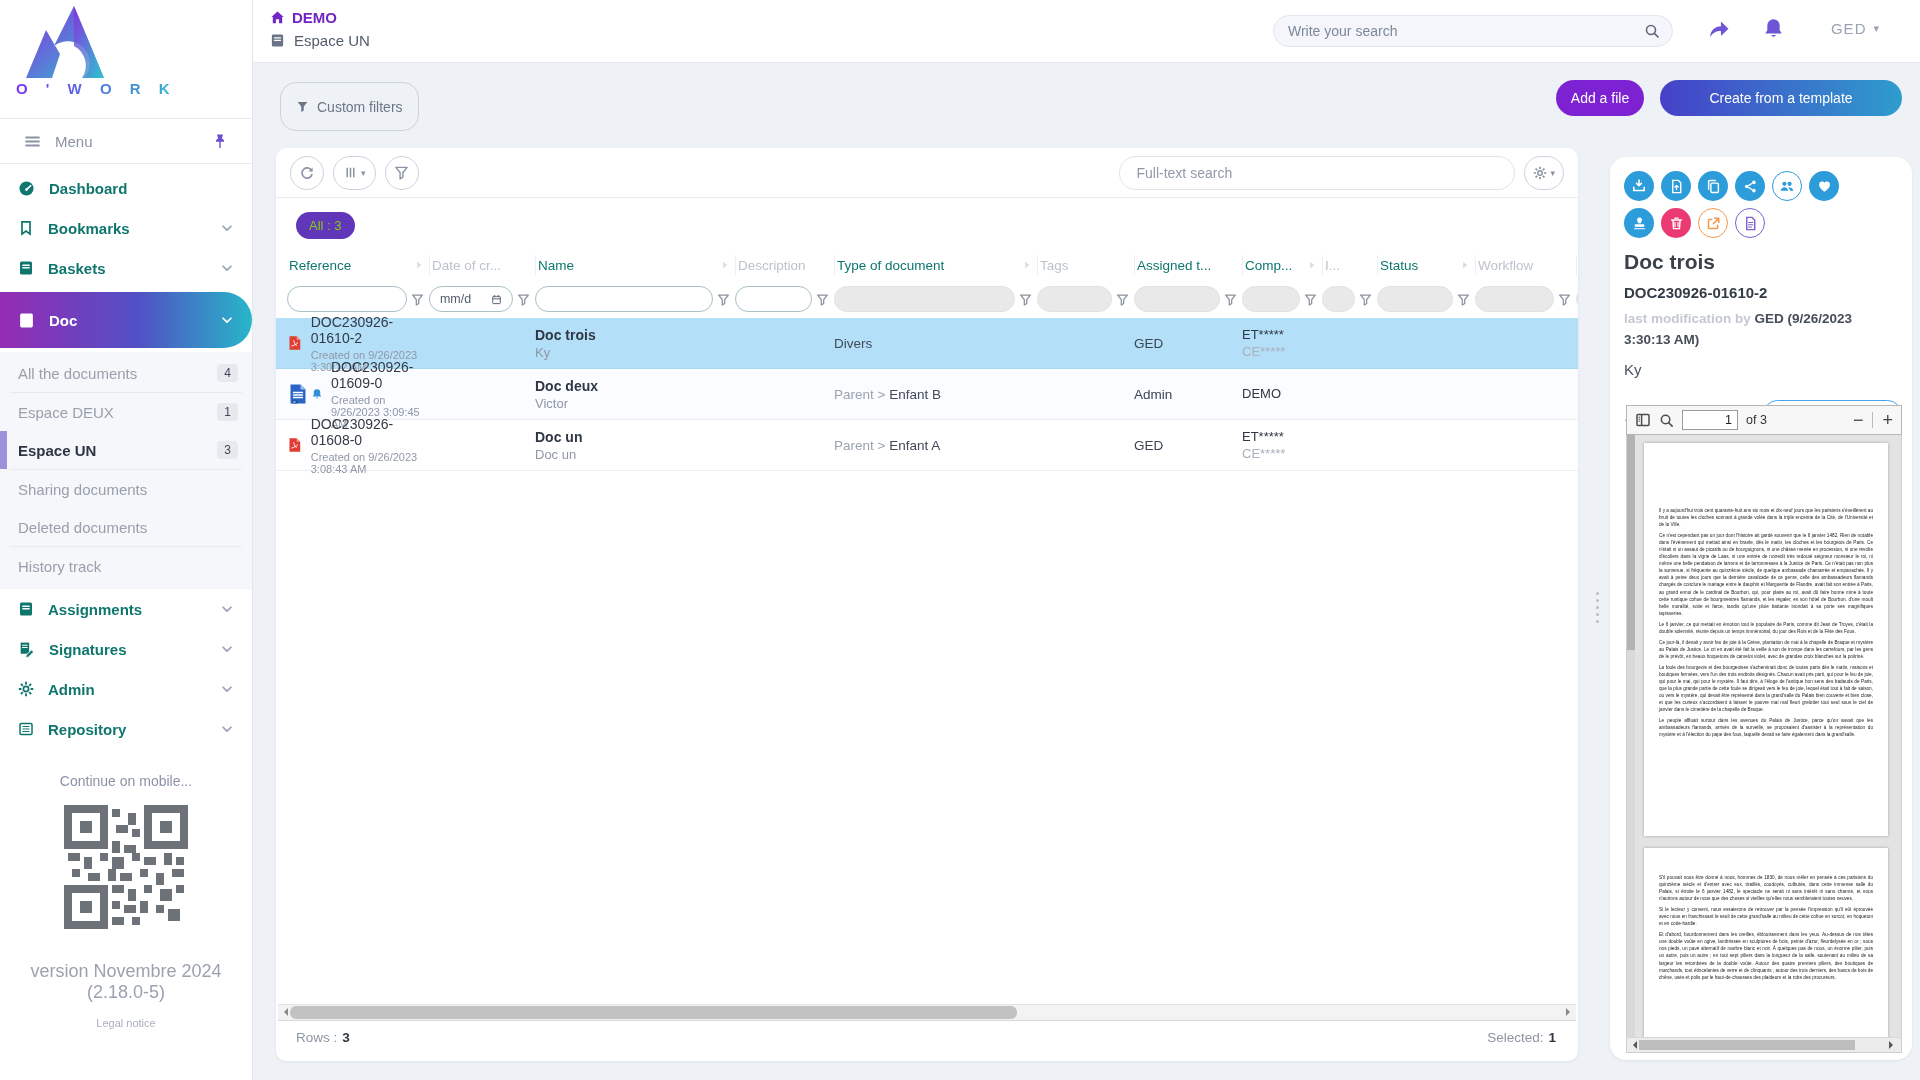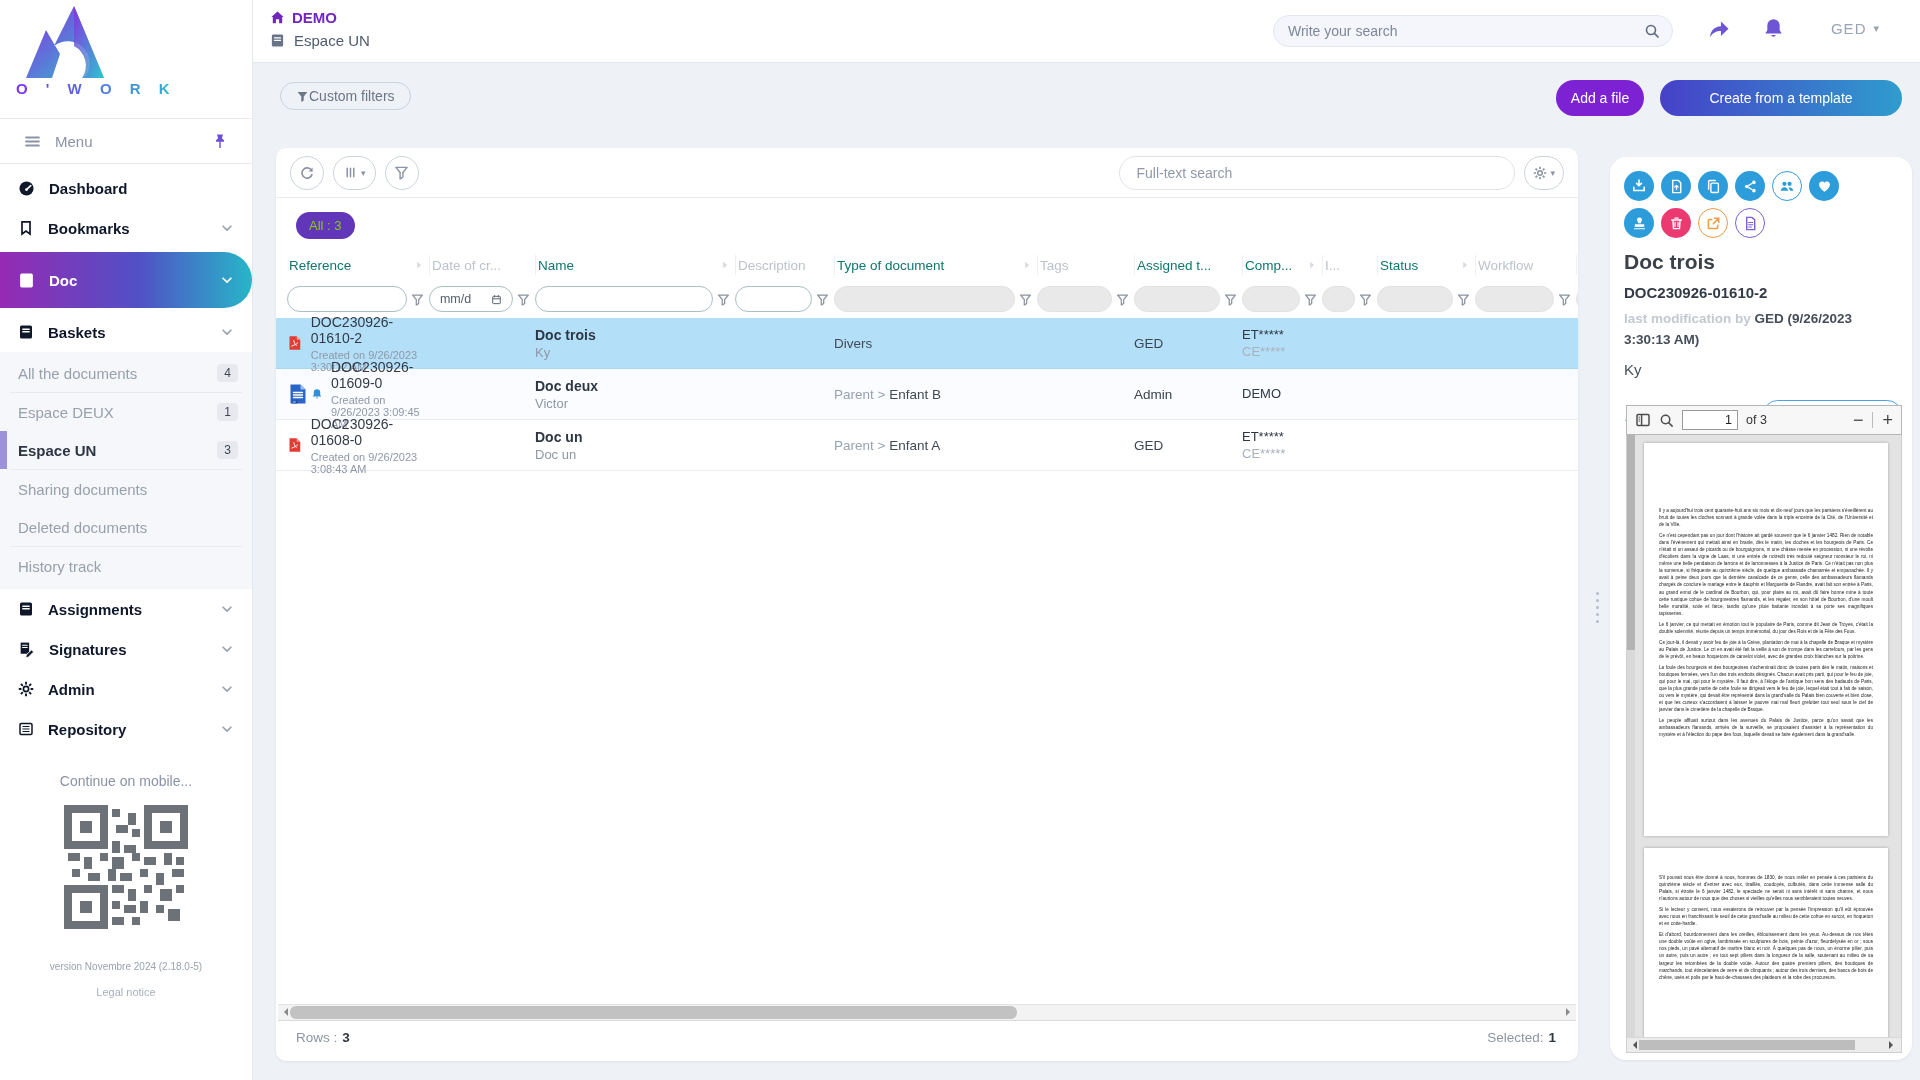--- a/index.html
+++ b/index.html
@@ -7,50 +7,50 @@
   svg.i{display:inline-block;vertical-align:middle}
   input{font-family:"Liberation Sans",sans-serif;outline:none}
 
   
   .sidebar{position:absolute;left:0;top:0;width:252px;height:1080px;background:#fff;border-right:1px solid #e4e7ee;z-index:5}
   .logo-wrap{height:118px;display:flex;flex-direction:column;align-items:flex-start;padding:0 0 0 16px;box-sizing:border-box}
   .brand{font-size:15px;font-weight:700;letter-spacing:7px;background:linear-gradient(90deg,#7b2ff7,#2ab8ce);-webkit-background-clip:text;background-clip:text;color:transparent;margin-top:2px}
   .menu-row{height:44px;border-top:1px solid #e7eaf1;border-bottom:1px solid #e7eaf1;display:flex;align-items:center;gap:14px;padding:0 24px;color:#8a93a6;font-size:15px}
   .menu-row .pin{margin-left:auto;color:#6c4fd4}
   .nav{padding-top:4px}
-  .nav-item{height:40px;display:flex;align-items:center;gap:14px;padding:0 18px;color:#0f172a;font-size:15px;font-weight:700;cursor:pointer}
+  .nav-item{height:40px;display:flex;align-items:center;gap:14px;padding:0 18px;color:#0f766e;font-size:15px;font-weight:700;cursor:pointer}
   .nav-item .chev{margin-left:auto;color:#9aa3b3}
   .nav-item.active{height:56px;margin:4px 0;background:linear-gradient(90deg,#962bb4,#5150c5 55%,#27b6c8);border-radius:0 28px 28px 0;color:#fff}
   .nav-item.active .chev{color:#fff}
   .subnav{background:#f6f7fa;padding:2px 0 4px}
   .sub-item{height:38px;display:flex;align-items:center;justify-content:space-between;padding:0 14px 0 18px;color:#98a0ad;font-size:15px;position:relative;cursor:pointer}
   .sub-item.active{color:#2e3644;font-weight:700}
   .sub-item.active::before{content:"";position:absolute;left:0;top:0;bottom:0;width:7px;background:#9d92d9}
   .badge{background:#e7e9ef;border-radius:4px;font-size:12px;color:#3f4756;padding:2px 7px;font-weight:400}
   .sub-div{height:1px;background:#e8eaef;margin:0 10px}
   .mobile-hint{margin-top:24px;text-align:center;color:#8a93a6;font-size:14px}
   .qr{display:block;margin:12px auto 0}
-  .version{text-align:center;color:#9aa2b0;font-size:10px;margin-top:28px}
+  .version{text-align:center;color:#9aa2b0;font-size:18px;margin-top:28px}
   .legal{text-align:center;color:#a8afbc;font-size:11px;margin-top:14px}
 
   
   .topbar{position:absolute;left:252px;top:0;right:0;height:62px;background:#fff;border-bottom:1px solid #e3e7ef}
   .crumbs{position:absolute;left:18px;top:9px}
   .crumb1{display:flex;align-items:center;gap:7px;color:#7126c3;font-weight:700;font-size:15px}
   .crumb2{display:flex;align-items:center;gap:9px;color:#505b6b;font-size:15px;margin-top:6px}
   .crumb2 .i{color:#6a7487}
   .g-search{position:absolute;left:1021px;top:15px;width:400px;height:32px;background:#f4f6fb;border:1px solid #e2e6f1;border-radius:16px;display:flex;align-items:center;padding:0 12px;box-sizing:border-box}
   .g-search input{flex:1;border:none;background:transparent;font-size:14px;color:#4a5568}
   .g-search input::placeholder{color:#7d8799}
   .g-search .i{color:#5f6a7c}
   .top-ico{position:absolute;top:17px;color:#6d55d4;cursor:pointer}
   .usermenu{position:absolute;right:40px;top:20px;color:#9aa3b2;font-size:15px;letter-spacing:1px;display:flex;gap:7px;align-items:center;cursor:pointer}
 
   
-  .btn-filters{position:absolute;left:280px;top:82px;height:28px;border:1px solid #ccd2dc;border-radius:16px;background:transparent;display:flex;align-items:center;padding:0 15px;color:#6c7687;font-size:14px;cursor:pointer}
+  .btn-filters{position:absolute;left:280px;top:82px;height:49px;border:1px solid #ccd2dc;border-radius:16px;background:transparent;display:flex;align-items:center;gap:8px;padding:0 15px;color:#6c7687;font-size:14px;cursor:pointer}
   .btn-add{position:absolute;right:276px;top:80px;height:36px;width:88px;background:#7d22d3;border:none;border-radius:18px;color:#fff;font-size:14px;cursor:pointer}
   .btn-create{position:absolute;right:18px;top:80px;height:36px;width:242px;background:linear-gradient(90deg,#4641c8,#2f9ccd);border:none;border-radius:18px;color:#fff;font-size:14px;cursor:pointer}
 
   
   .card{position:absolute;left:276px;top:148px;width:1302px;height:913px;background:#fff;border-radius:10px;box-shadow:0 1px 3px rgba(25,35,60,.07);overflow:hidden}
   .card-toolbar{position:absolute;left:0;right:0;top:0;height:50px;border-bottom:1px solid #e8ebf1;display:flex;align-items:center;padding:0 14px;gap:9px;box-sizing:border-box}
   .tb-btn{height:34px;min-width:34px;border:1px solid #ccd2dc;border-radius:17px;display:flex;align-items:center;justify-content:center;gap:3px;color:#8a93a3;background:#fff;cursor:pointer;font-size:9px}
   .ft-search{margin-left:auto;width:396px;height:34px;border:1px solid #dfe3ec;border-radius:17px;padding:0 16px;font-size:14px;color:#4a5568;box-sizing:border-box}
   .ft-search::placeholder{color:#8f99a9}
   .chip{position:absolute;left:20px;top:64px;height:27px;padding:0 13px;background:#6136b9;color:#84cc16;border-radius:14px;font-size:13px;display:flex;align-items:center;cursor:pointer}
@@ -302,34 +302,34 @@
     </div>
     <div class="nav-item">
       <svg class="i" width="16" height="16">
           <use href="#i-bookmark"></use>
         </svg>
       <span>Bookmarks</span>
       <svg class="i chev" width="14" height="14">
           <use href="#i-chev"></use>
         </svg>
     </div>
+    <div class="nav-item">
+      <svg class="i" width="16" height="16">
+          <use href="#i-book"></use>
+        </svg>
+      <span>Baskets</span>
+      <svg class="i chev" width="14" height="14">
+          <use href="#i-chev"></use>
+        </svg>
+    </div>
     <div class="nav-item active">
       <svg class="i" width="17" height="17">
           <use href="#i-book"></use>
         </svg>
       <span>Doc</span>
-      <svg class="i chev" width="14" height="14">
-          <use href="#i-chev"></use>
-        </svg>
-    </div>
-    <div class="nav-item">
-      <svg class="i" width="16" height="16">
-          <use href="#i-book"></use>
-        </svg>
-      <span>Baskets</span>
       <svg class="i chev" width="14" height="14">
           <use href="#i-chev"></use>
         </svg>
     </div>
     <div class="subnav">
       <div class="sub-item">
         <span>All the documents</span>
         <span class="badge">4</span>
       </div>
       <div class="sub-div"></div>

